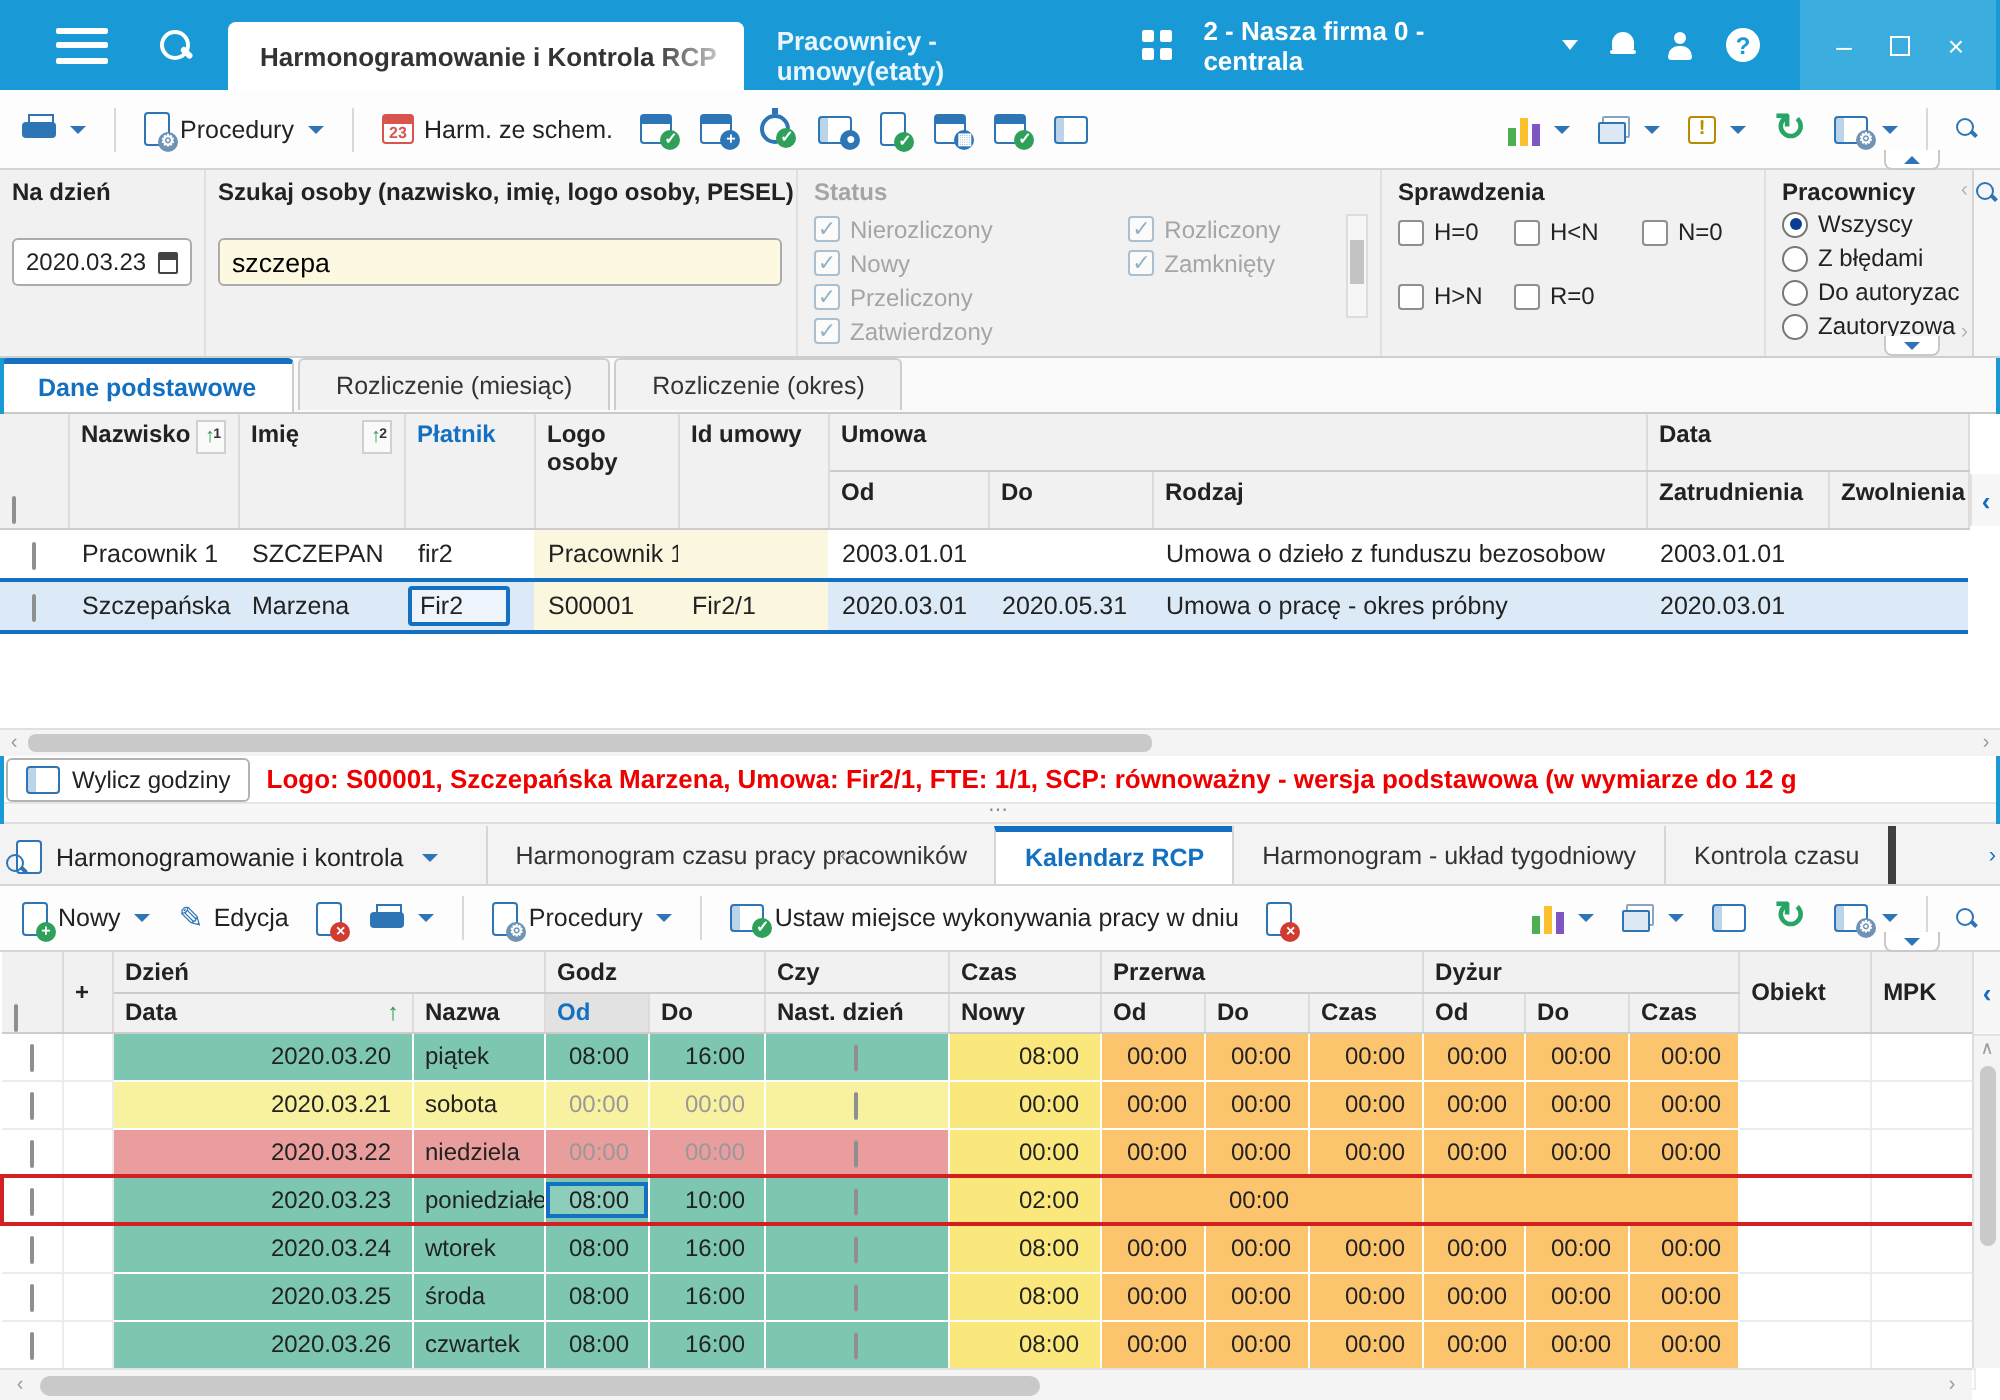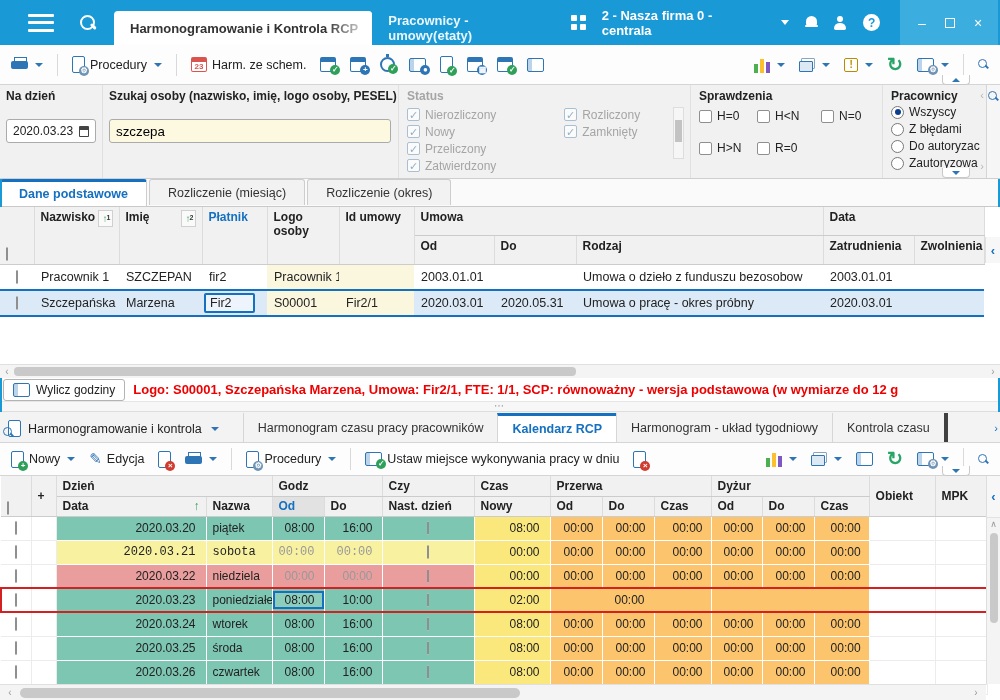--- a/index.html
+++ b/index.html
@@ -146,21 +146,21 @@
   .tabarr { position:absolute; bottom:8px; font-size:11px; }
 
   
   .lgrid { flex:1; position:relative; background:#fff; overflow:hidden; }
   .lt { width:986px; }
   .lt th { background:#f1f1f1; font-weight:bold; text-align:left; padding:1px 6px; border-right:1px solid #dcdcdc; border-bottom:1px solid #cccccc; font-size:12px; white-space:nowrap; overflow:hidden; height:20px; vertical-align:middle; }
   .lt th.hod { color:#1470c0; background:#e2e2e2; }
   .lt td { height:24px; padding:0 6px; white-space:nowrap; overflow:hidden; font-size:12px; border-right:1px solid rgba(255,255,255,.75); border-bottom:1px solid rgba(255,255,255,.9); }
   .lt td.plain { border-right:1px solid #ececec; border-bottom:1px solid #ececec; background:#fff; }
   .lt tr.work .day { background:#7dc6b2; }
-  .lt tr.saturday .day { background:#f8f1a0;font-family:Liberation Mono, monospace; }
+  .lt tr.saturday .day { background:#f8f1a0; }
   .lt tr.sunday .day { background:#e99d9d; }
   .lt td.wt { background:#fbe87d; text-align:right; padding-right:10px; }
   .lt td.or { background:#fbc46d; text-align:right; padding-right:8px; }
   .lt td.or.ctr { text-align:center; }
   .lt td.tnum { text-align:right; padding-right:9px; }
   .lt td.datec { text-align:right; padding-right:10px; }
   .lt td.muted { color:#98999b; }
   .lt td.nastc { text-align:center; }
   .lt tr.hl td { border-top:2px solid #d32020; border-bottom:2px solid #d32020; }
   .lt tr.hl td:first-child { border-left:2px solid #d32020; }

